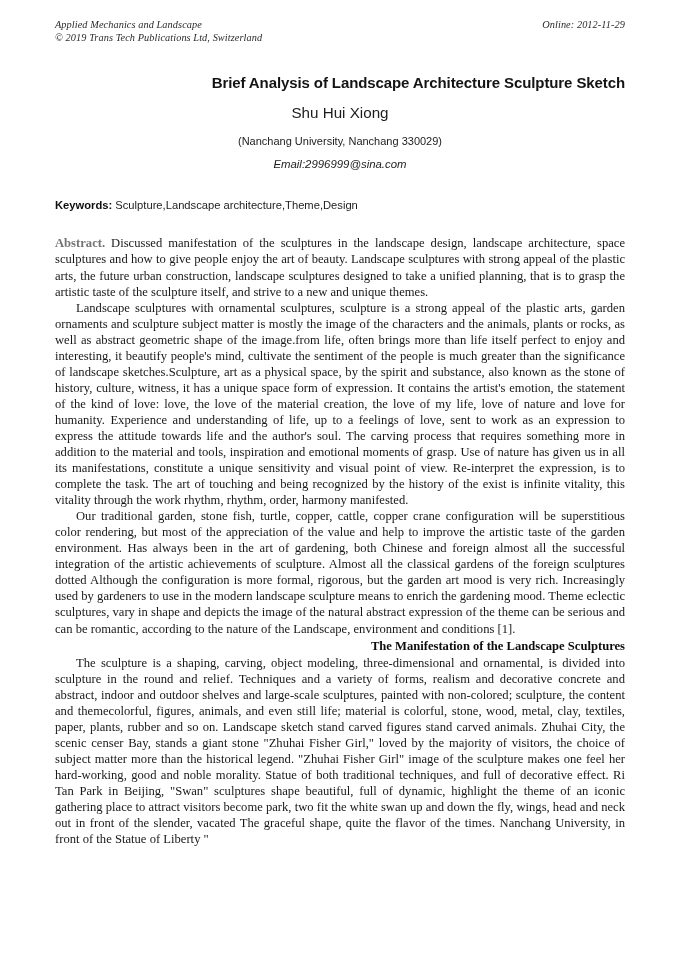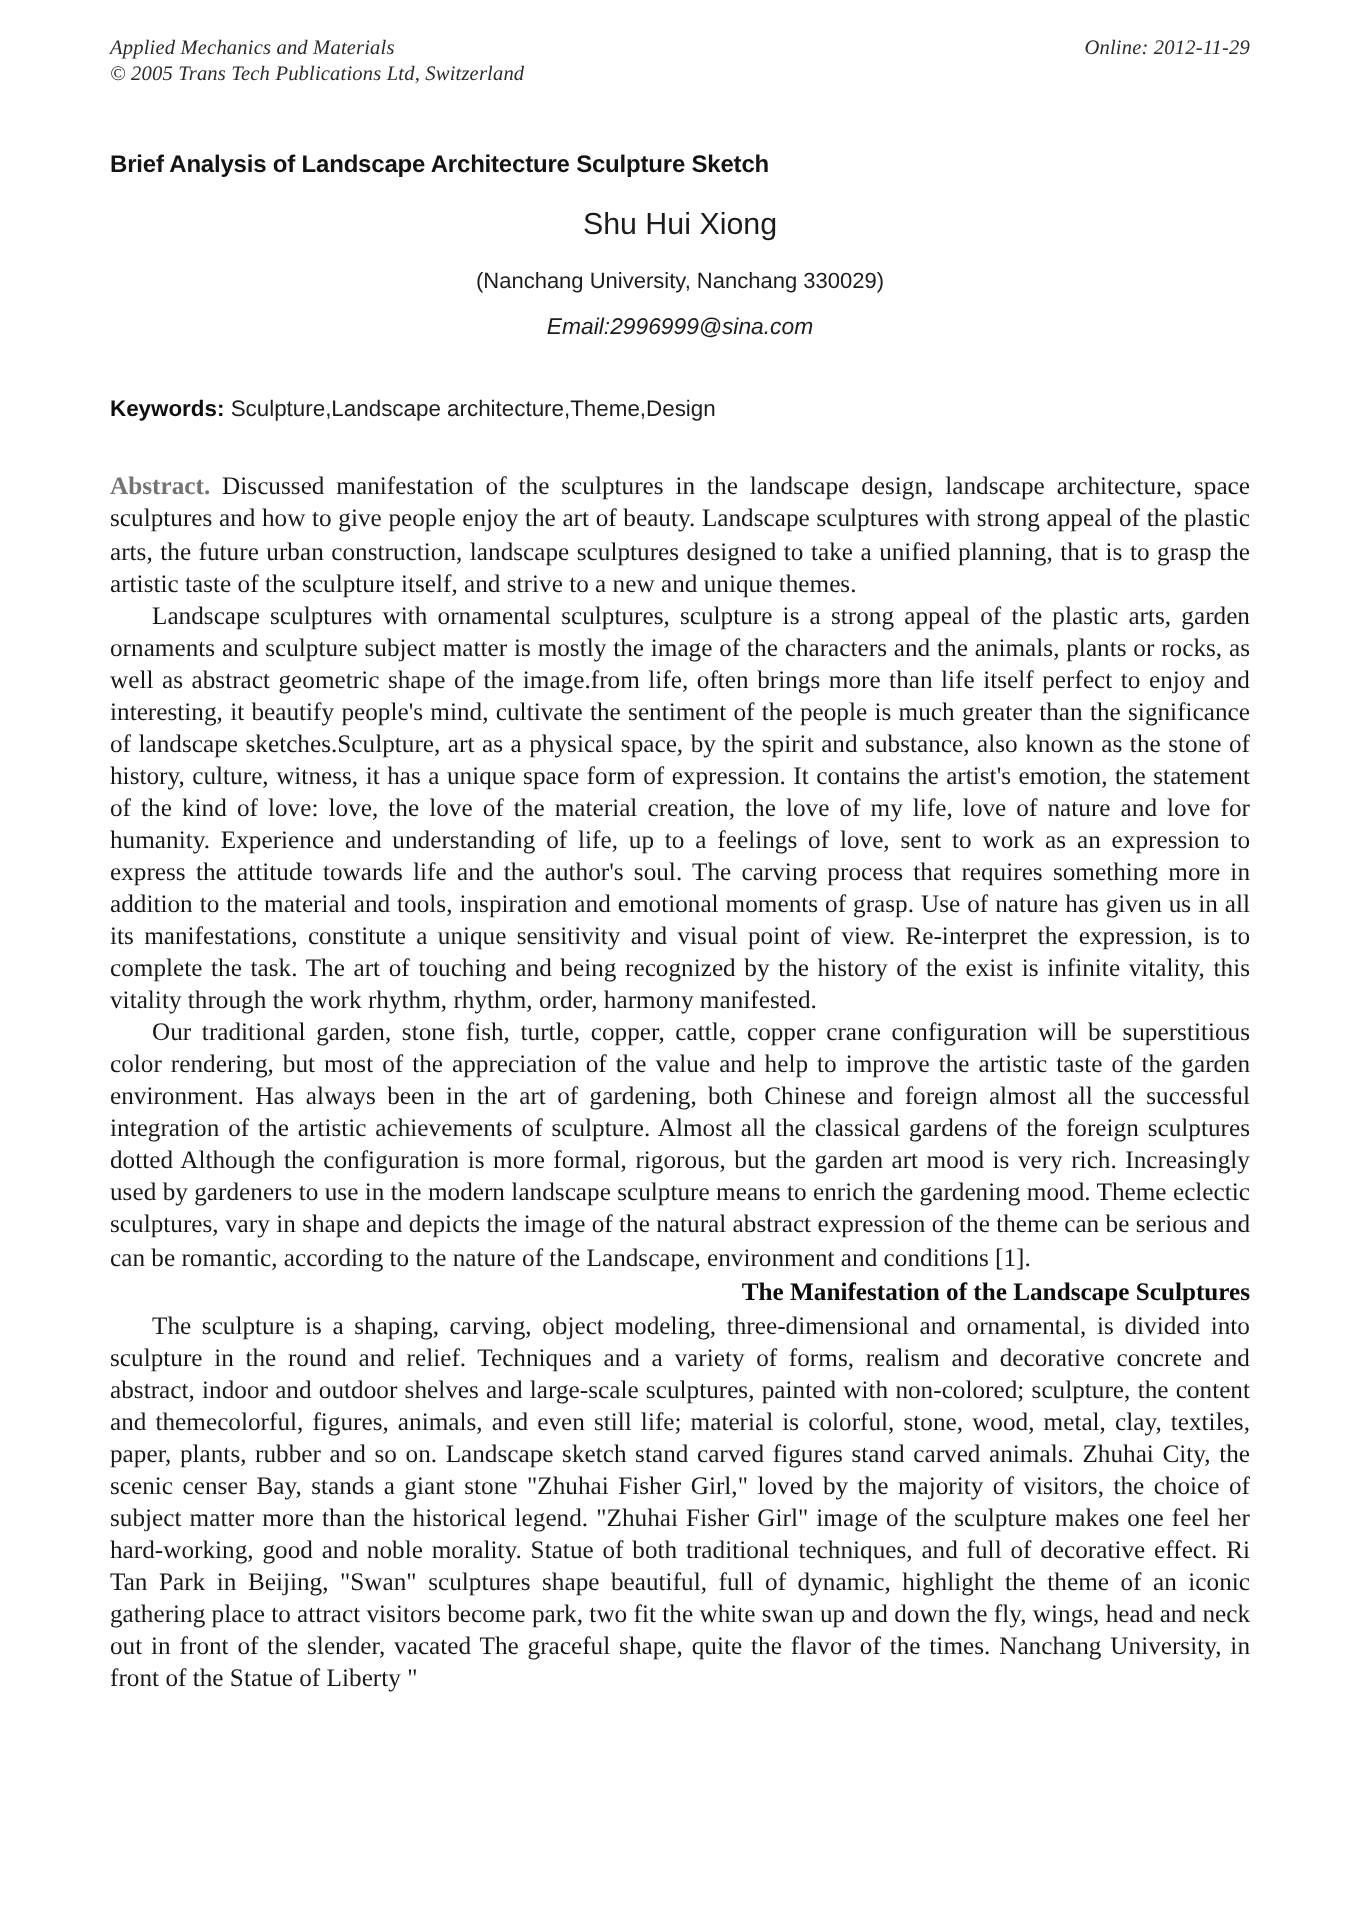--- a/index.html
+++ b/index.html
@@ -42,24 +42,24 @@
     font-style: italic;
     font-size: 10.3px;
     line-height: 13.2px;
     color: #2b2b2b;
     white-space: nowrap;
   }
 
   
   .title {
     margin-top: 29px;
-    text-align: left;
+    text-align: right;
     font-family: "Liberation Sans", sans-serif;
     font-weight: bold;
-    font-size: 12px;
+    font-size: 15px;
     line-height: 19px;
     color: #141414;
     letter-spacing: -0.1px;
   }
   .author {
     margin-top: 11px;
     text-align: center;
     font-family: "Liberation Sans", sans-serif;
     font-size: 15.2px;
     line-height: 19px;
@@ -124,22 +124,22 @@
     color: #0d0d0d;
     text-align: right;
   }
 </style>
 </head>
 <body>
 
 <div class="page">
 
   <div class="journal-header">
-    <div class="hdr-line">Applied Mechanics and Materials</div>
-    <div class="hdr-line">© 2005 Trans Tech Publications Ltd, Switzerland</div>
+    <div class="hdr-line">Applied Mechanics and Landscape</div>
+    <div class="hdr-line">© 2019 Trans Tech Publications Ltd, Switzerland</div>
     <div class="journal-online">Online: 2012-11-29</div>
   </div>
 
   <h1 class="title">Brief Analysis of Landscape Architecture Sculpture Sketch</h1>
   <div class="author">Shu Hui Xiong</div>
   <div class="affiliation">(Nanchang University, Nanchang 330029)</div>
   <div class="email">Email:2996999@sina.com</div>
 
   <div class="keywords">
     <span class="kw-label">Keywords:</span><span>&nbsp;</span><span>Sculpture,Landscape architecture,Theme,Design</span>

